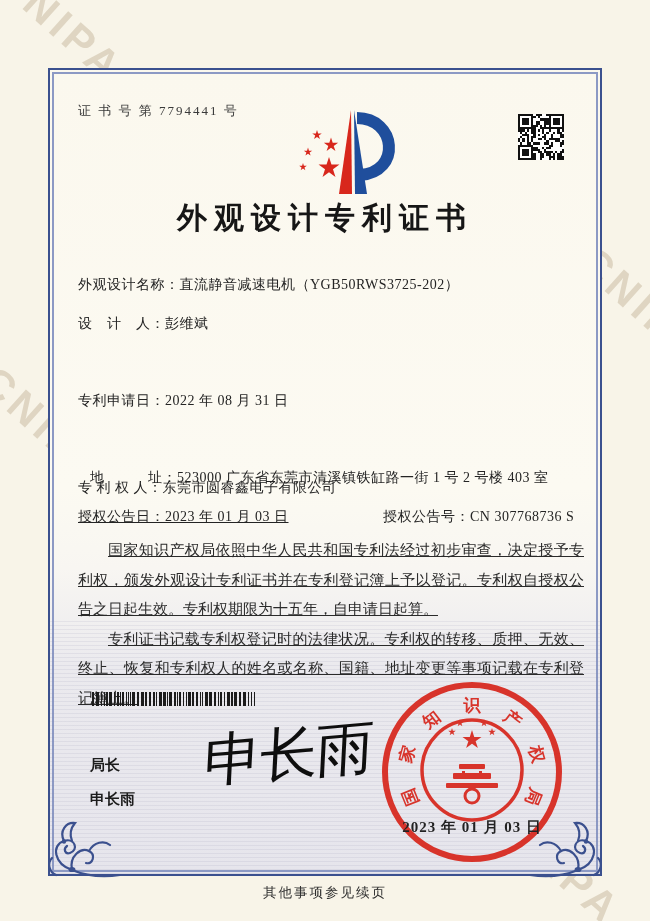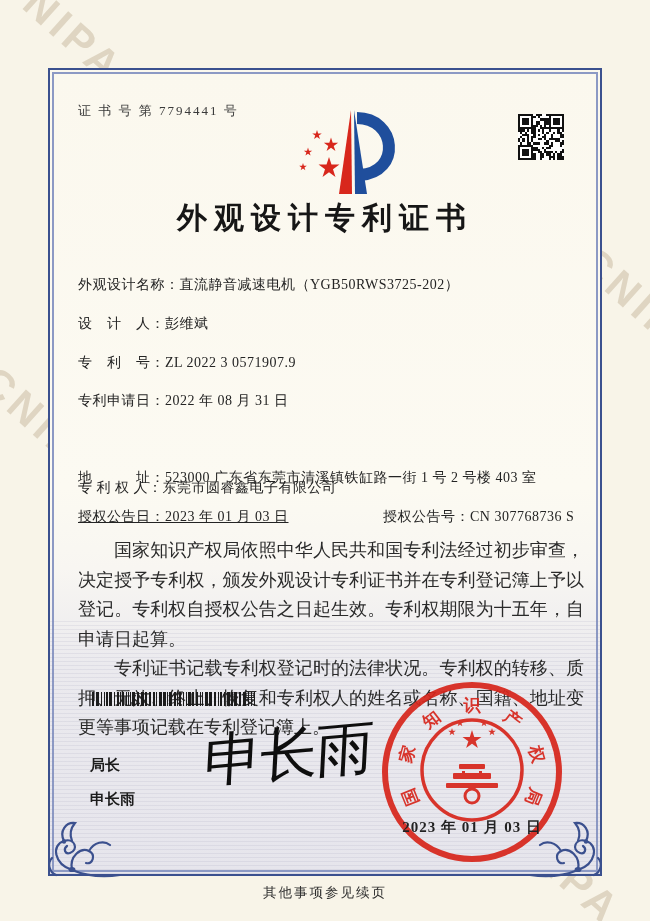--- a/index.html
+++ b/index.html
@@ -31,26 +31,26 @@
 
   
   .qr{position:absolute;left:468px;top:44px;width:46px;height:46px;background:#fff;}
 
   .title{position:absolute;left:0;right:0;top:128px;text-align:center;
          font-size:30px;font-weight:bold;letter-spacing:7px;color:#161616;}
 
   .fieldrow{position:absolute;left:28px;right:14px;font-size:14px;color:#242424;
             letter-spacing:0.5px;line-height:20px;white-space:nowrap;}
   .fr0{top:205px;} .fr1{top:244px;} .fr2{top:283px;} .fr3{top:321px;}
-  .fr4{top:360px;margin-top:48px;} .fr5{top:398px;} .fr6{top:437px;text-decoration:underline;}
+  .fr4{top:360px;margin-top:48px;} .fr5{top:398px;margin-left:12px;} .fr6{top:437px;text-decoration:underline;}
   .grant-right{position:absolute;left:305px;top:0;}
   .fieldrow .lbl{color:#242424;}
 
-  .paras{position:absolute;left:28px;right:16px;top:466px;font-size:18px;line-height:29.5px;
-         color:#2a2a2a;text-align:justify;}
+  .paras{position:absolute;left:28px;right:16px;top:466px;font-size:15px;line-height:29.5px;
+         color:#2a2a2a;text-align:justify;text-decoration:underline;}
   .paras p{margin:0;text-indent:2em;}
 
   .barcode{position:absolute;left:42px;top:622px;width:168px;height:14px;}
 
   .signer{position:absolute;left:40px;top:678px;font-family:Liberation Sans, sans-serif;
           font-size:15px;font-weight:600;color:#1d1d1d;line-height:34px;}
   .signature{position:absolute;left:138px;top:646px;width:200px;text-align:center;
              font-size:58px;color:#0e0e0e;transform:rotate(-5deg) skewX(-8deg);
              letter-spacing:-2px;white-space:nowrap;}
 
@@ -282,21 +282,20 @@
         <rect x="16" y="2" width="3" height="3" fill="#111"></rect>
         <rect x="0" y="14" width="7" height="7" fill="#111"></rect>
         <rect x="1" y="15" width="5" height="5" fill="#fff"></rect>
         <rect x="2" y="16" width="3" height="3" fill="#111"></rect>
       </svg>
 
     <div class="title">外观设计专利证书</div>
 
     <div class="fieldrow fr0"><span class="lbl">外观设计名称：</span><span>直流静音减速电机（YGB50RWS3725-202）</span></div>
     <div class="fieldrow fr1"><span class="lbl">设　计　人：</span><span>彭维斌</span></div>
-    <div class="fieldrow fr2"><span class="lbl">专　利　号：</span><span>ZL 2022 3 0571907.9</span></div>
     <div class="fieldrow fr3"><span class="lbl">专利申请日：</span><span>2022 年 08 月 31 日</span></div>
     <div class="fieldrow fr4"><span class="lbl">专 利 权 人：</span><span>东莞市圆睿鑫电子有限公司</span></div>
     <div class="fieldrow fr5"><span class="lbl">地　　　址：</span><span>523000 广东省东莞市清溪镇铁缸路一街 1 号 2 号楼 403 室</span></div>
     <div class="fieldrow fr6">
       <span class="lbl">授权公告日：</span><span>2023 年 01 月 03 日</span>
       <span class="grant-right"><span class="lbl">授权公告号：</span><span>CN 307768736 S</span></span>
     </div>
 
     <div class="paras">
       <p>国家知识产权局依照中华人民共和国专利法经过初步审查，决定授予专利权，颁发外观设计专利证书并在专利登记簿上予以登记。专利权自授权公告之日起生效。专利权期限为十五年，自申请日起算。</p>

